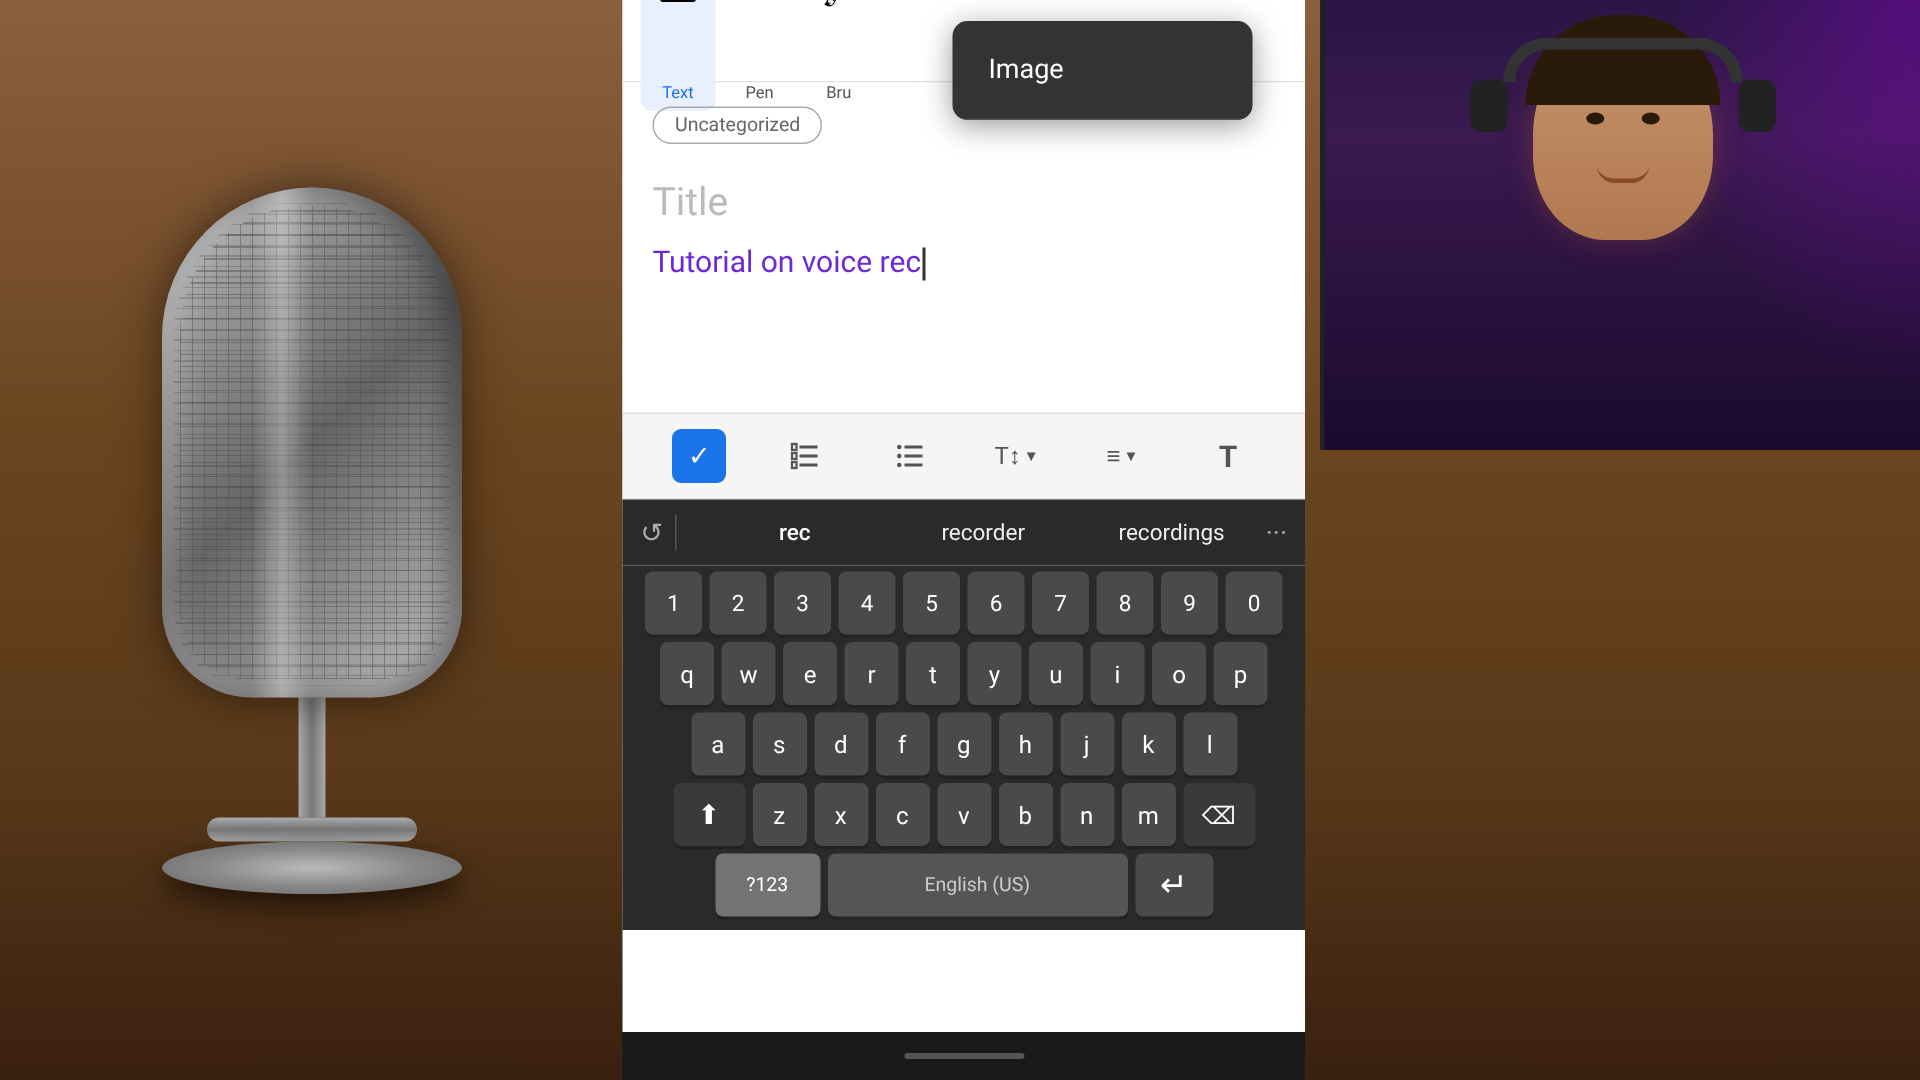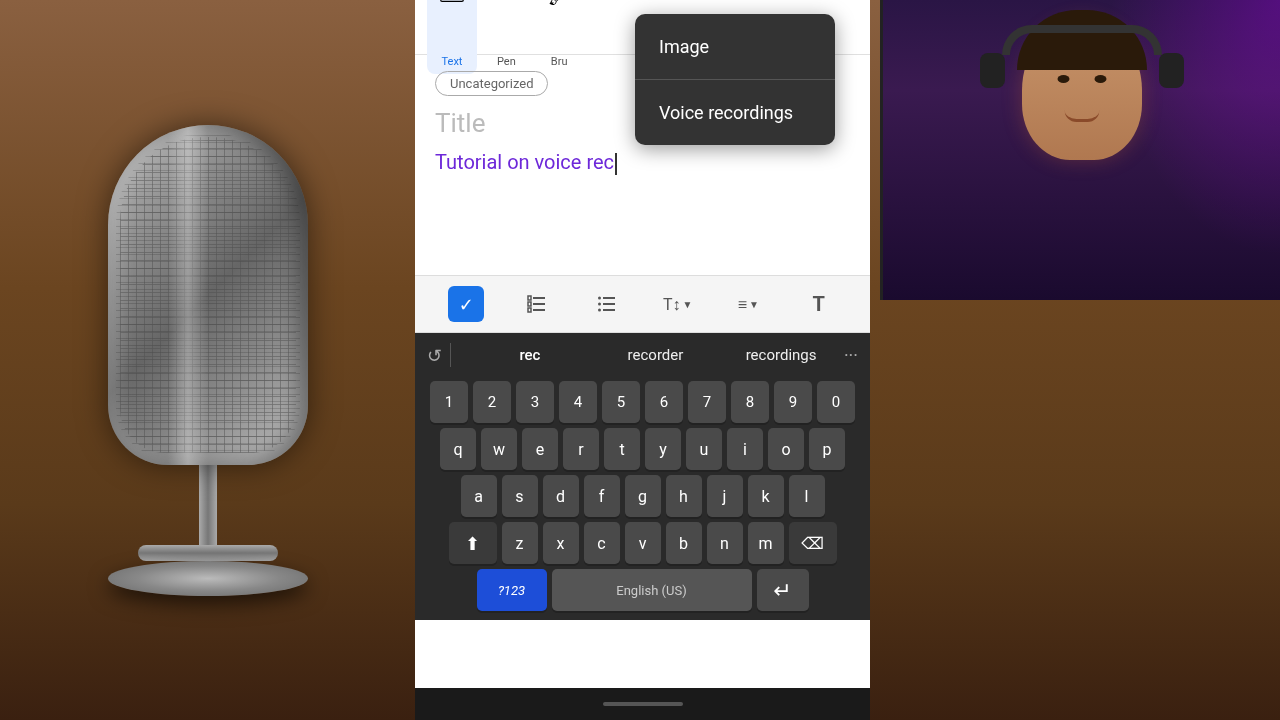--- a/index.html
+++ b/index.html
@@ -308,21 +308,21 @@
       min-height: 220px;
     }
 
     .note-category {
       display: inline-block;
       border: 1px solid #aaa;
       border-radius: 20px;
       padding: 4px 14px;
       font-size: 13px;
       color: #666;
-      margin-bottom: 12px;
+      margin-bottom: 24px;
     }
 
     .note-title {
       font-size: 26px;
       color: #bbb;
       font-weight: 400;
       margin-bottom: 12px;
     }
 
     .note-body {
@@ -462,24 +462,23 @@
 
     .key.space {
       flex: 1;
       max-width: 200px;
       background: #555;
       font-size: 13px;
       color: #ccc;
     }
 
     .key.dark {
-      background: #1d4ed8;
+      background: #737373;
       font-size: 13px;
       min-width: 70px;
-      font-style: italic;
     }
 
     
     .dropdown-menu {
       position: absolute;
       top: 14px;
       left: 220px;
       background: #333;
       border-radius: 10px;
       overflow: hidden;
@@ -568,21 +567,20 @@
         <span class="btn-label">Pen</span>
       </div>
       <div class="toolbar-btn">
         <span class="btn-icon">🖌</span>
         <span class="btn-label">Bru</span>
       </div>
     </div>
 
     <div class="dropdown-menu">
       <div class="dropdown-item">Image</div>
-      <div class="dropdown-item">Voice recordings</div>
     </div>
 
     <div class="note-area">
       <div class="note-category">Uncategorized</div>
       <div class="note-title">Title</div>
       <div class="note-body">
         <span>Tutorial on voice rec</span><span class="cursor"></span>
       </div>
     </div>
 

